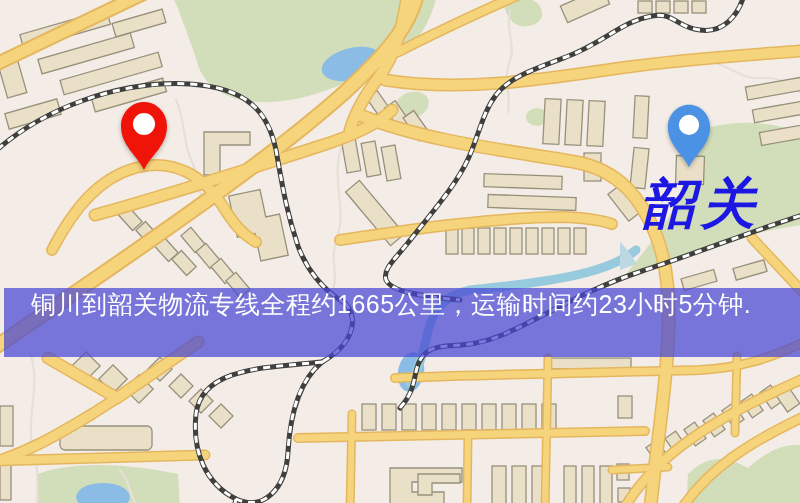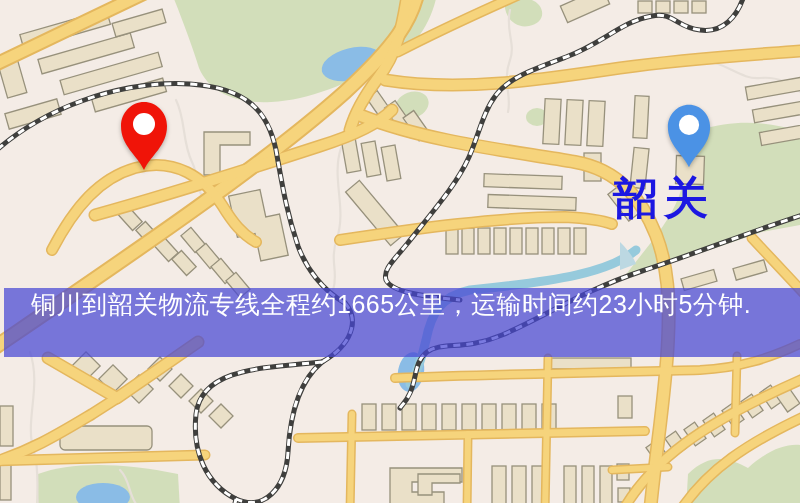--- a/index.html
+++ b/index.html
@@ -4,21 +4,21 @@
 <style>
   html,body{margin:0;padding:0;background:#dddddd;font-family:"Liberation Sans","DejaVu Sans",sans-serif;}
   .stage{position:relative;width:800px;height:503px;overflow:hidden;background:#f4ece6;}
   .map-bg{position:absolute;left:0;top:0;width:800px;height:503px;display:block;}
   .pin{position:absolute;filter:drop-shadow(0 2px 2px rgba(0,0,0,0.28));}
   .pin-origin{left:119px;top:98px;width:50px;height:74px;}
   .pin-dest{left:666px;top:101px;width:46px;height:68px;}
   .city-label{position:absolute;font-weight:bold;line-height:1;white-space:nowrap;
     font-family:"Liberation Sans","DejaVu Sans",sans-serif;}
   .label-origin{left:84px;top:174px;font-size:46px;letter-spacing:4px;}
-  .label-dest{left:613px;top:176px;font-size:44px;letter-spacing:7px;}
+  .label-dest{left:640px;top:176px;font-size:54px;letter-spacing:7px;font-style:italic;}
   .banner{position:absolute;left:4px;top:288px;width:800px;height:69px;
     display:flex;box-sizing:border-box;padding:0 10px 8px 27px;}
   .banner-text{font-size:25px;letter-spacing:0.5px;}
 </style>
 </head>
 <body>
 
 <div class="stage">
 
   <svg class="map-bg" viewBox="0 0 800 503" xmlns="http://www.w3.org/2000/svg">

